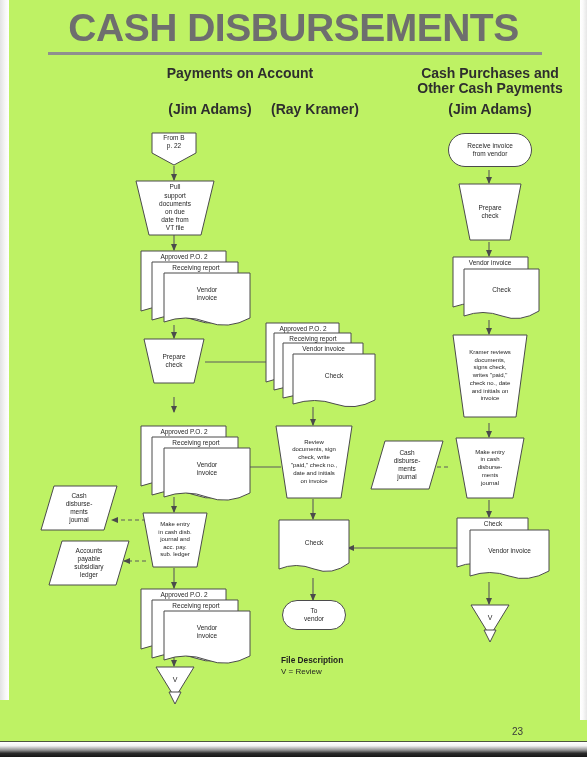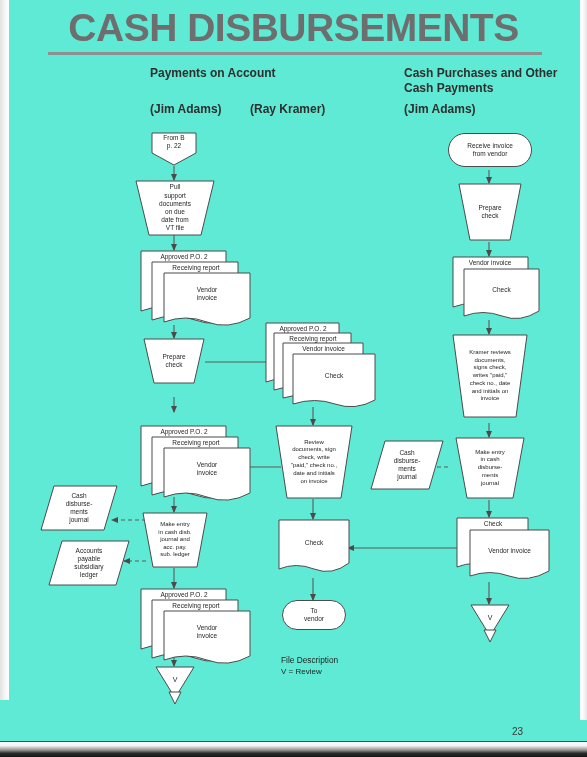--- a/index.html
+++ b/index.html
@@ -6,21 +6,21 @@
   html,body{margin:0;padding:0;}
   body{
     width:587px;height:757px;overflow:hidden;
     background:#fbfbfb;
     font-family:"Liberation Sans","DejaVu Sans",sans-serif;
     color:#2b2b2b;
     position:relative;
   }
   #page{
     position:absolute;left:0;top:0;width:587px;height:757px;
-    background:#5eead4;
+    background:#bef264;
   }
   
   .edge-left{position:absolute;left:0;top:0;width:9px;height:700px;
     background:linear-gradient(to right,#e3e3e3,#f7f7f7 60%,#ffffff);}
   .edge-right{position:absolute;right:0;top:0;width:7px;height:720px;
     background:linear-gradient(to left,#e6e6e6,#fafafa 60%,#ffffff);}
   .edge-bottom{position:absolute;left:0;bottom:0;width:587px;height:15px;
     background:linear-gradient(to bottom,#ffffff 0%,#f2f2f2 25%,#8e8e8e 55%,#2a2a2a 75%,#161616 100%);}
   .edge-bottom2{position:absolute;left:0;bottom:13px;width:587px;height:3px;
     background:#3a3a3a;opacity:.85;}
@@ -28,21 +28,21 @@
   
   .title{
     position:absolute;left:0;top:6px;width:587px;text-align:center;
     font-size:39px;font-weight:bold;letter-spacing:-0.5px;
     color:#6e6e6e;
     font-family:"Liberation Sans","DejaVu Sans",sans-serif;
   }
   .title-rule{position:absolute;left:48px;top:52px;width:494px;height:3px;
     background:#8f8f8f;}
   .col-head{
-    position:absolute;font-size:12px;font-weight:bold;
+    position:absolute;text-align:center;font-size:14px;font-weight:bold;
     color:#2e2e2e;line-height:15px;
   }
 
   
   #flow{position:absolute;left:0;top:0;width:587px;height:757px;}
 
   .node{position:absolute;box-sizing:border-box;}
   .lbl{
     position:absolute;left:0;top:0;width:100%;height:100%;
     display:flex;align-items:center;justify-content:center;
@@ -76,21 +76,21 @@
     font-size:7px;color:#1f1f1f;}
 
   
   .pent{position:absolute;}
   .pent svg{position:absolute;left:0;top:0;}
   .pent .plbl{position:absolute;left:0;top:3px;width:100%;text-align:center;
     font-size:6.5px;line-height:8px;color:#1f1f1f;white-space:pre-line;}
 
   
   .legend{position:absolute;font-size:8px;line-height:11px;color:#1f1f1f;}
-  .legend .lg-title{font-weight:normal;font-size:8.3px;}
+  .legend .lg-title{font-weight:bold;font-size:8.3px;}
 
   .pageno{position:absolute;font-size:10px;color:#3a3a3a;}
 </style>
 </head>
 <body>
 
 <div id="page">
 
   <div class="edge-left"></div>
   <div class="edge-right"></div>

